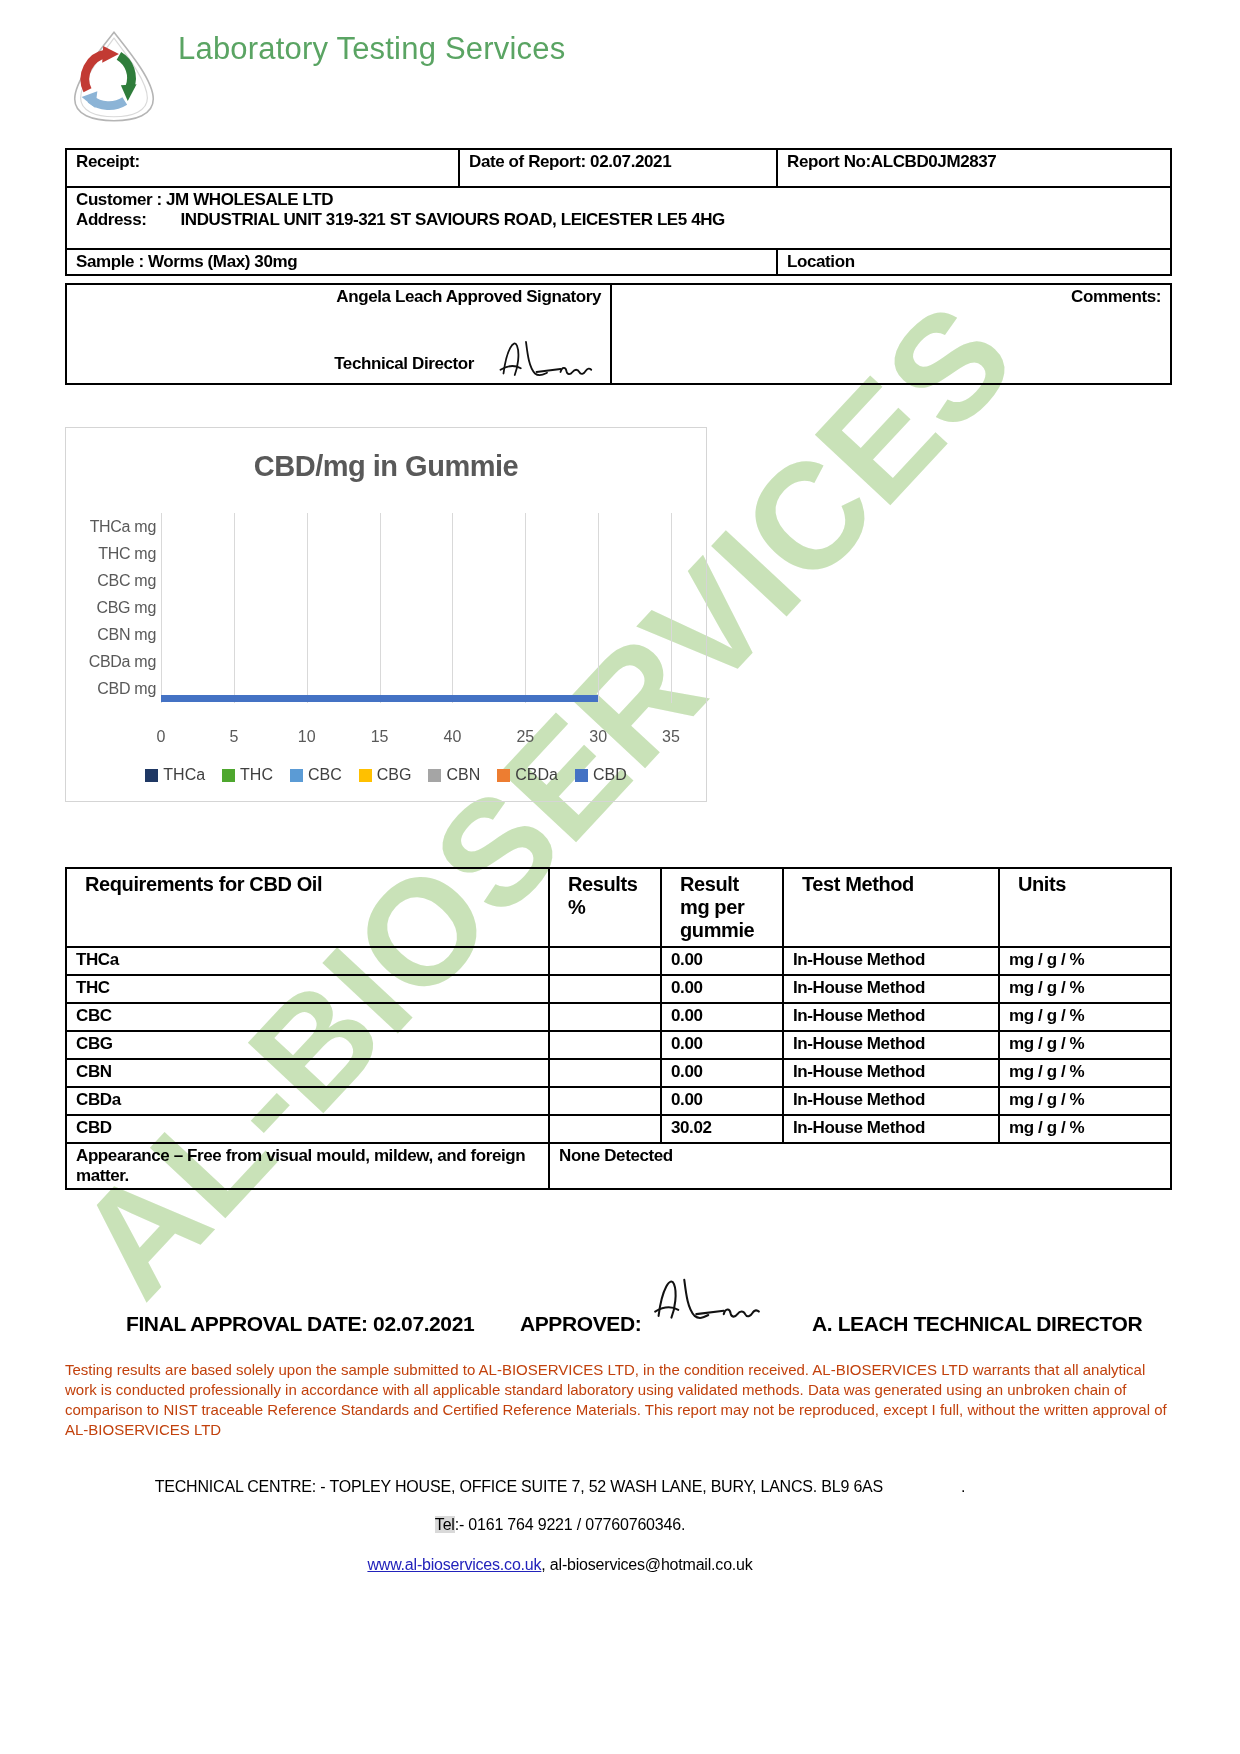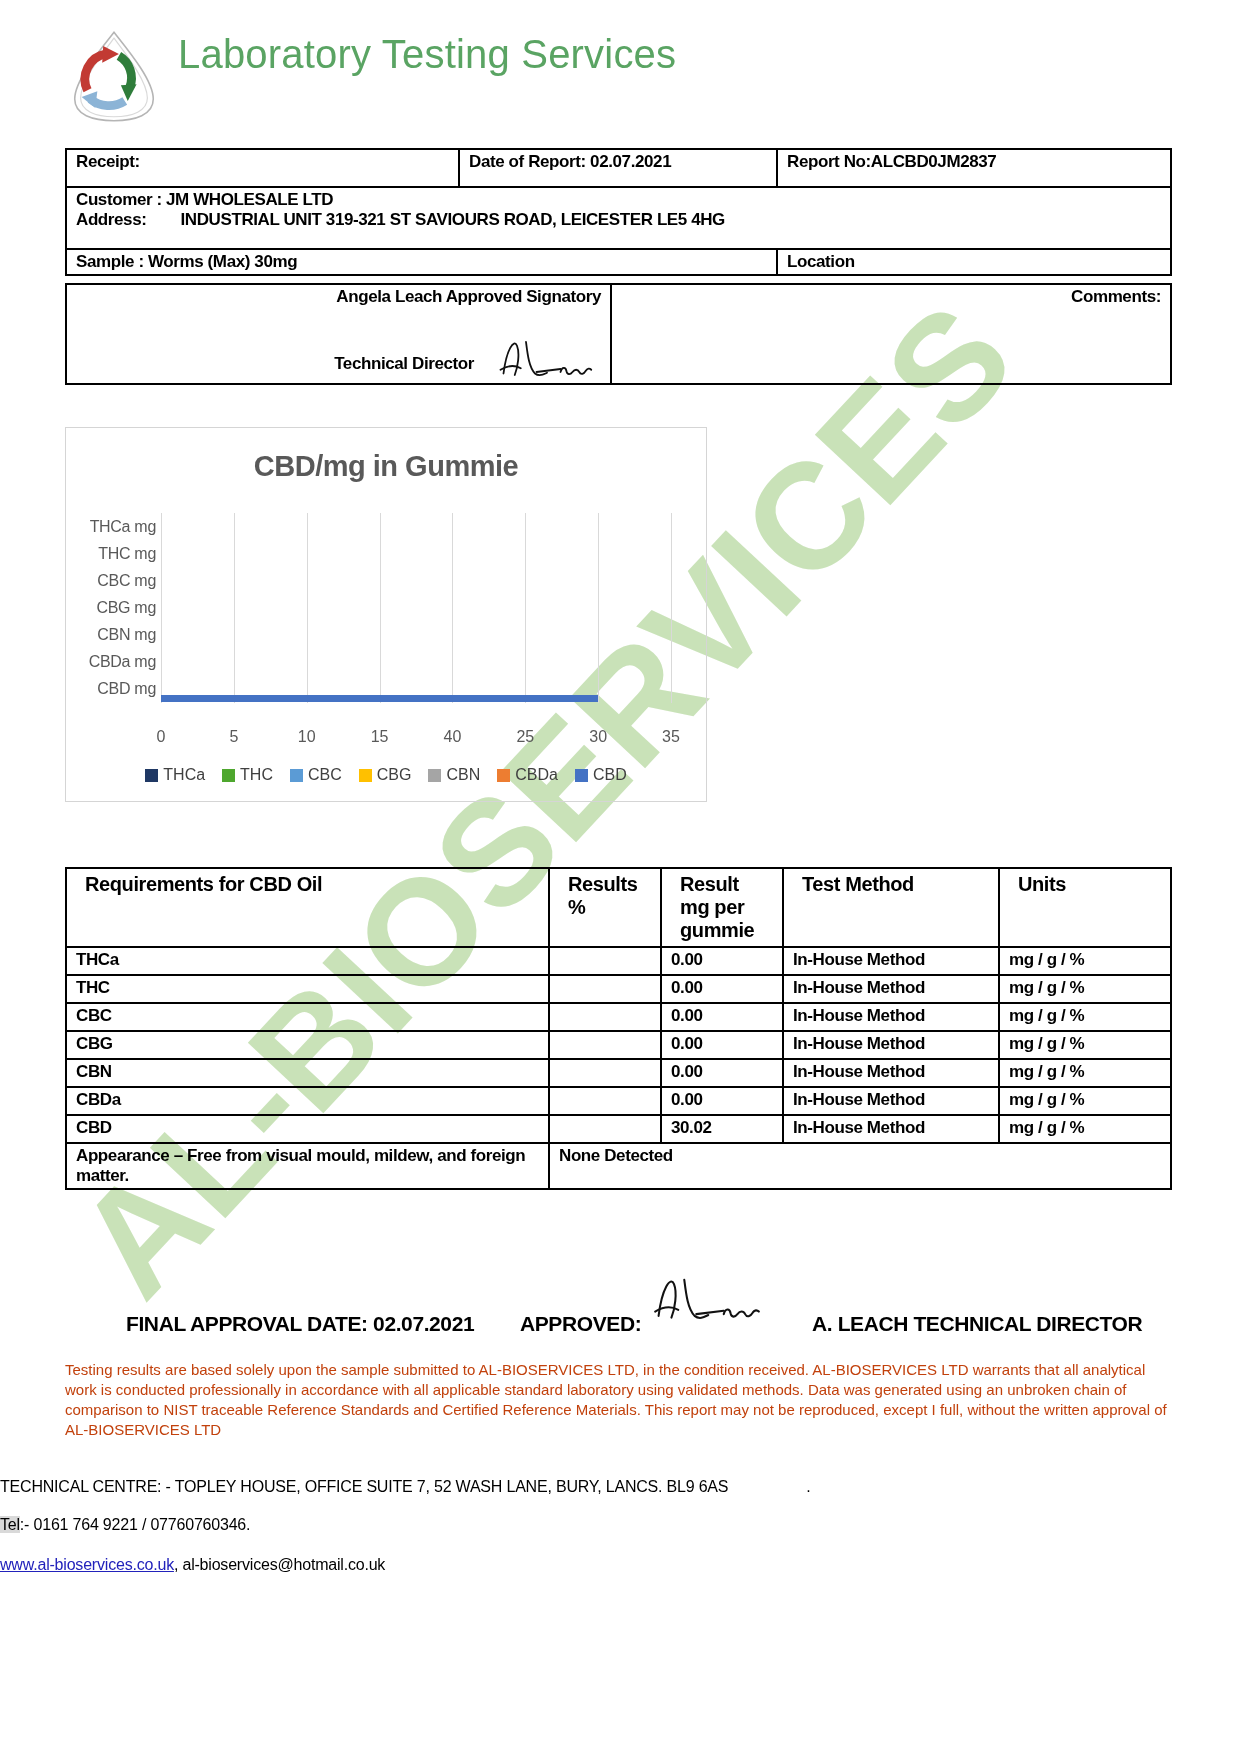--- a/index.html
+++ b/index.html
@@ -8,21 +8,21 @@
   
   .watermark{position:absolute;top:800px;left:545px;z-index:0;
     transform:translate(-50%,-50%) rotate(-47deg);
     font-size:150px;font-weight:700;letter-spacing:1px;white-space:nowrap;
     color:#a9d18e;opacity:.62;pointer-events:none;}
   .layer{position:absolute;z-index:1;}
   
   .logo-svg{position:absolute;left:60px;top:28px;}
   .brand{position:absolute;left:178px;top:30px;line-height:1.05;}
   .brand-title{font-size:46px;font-weight:800;color:#157a3c;letter-spacing:-1px;}
-  .brand-sub{font-size:40px;font-weight:400;color:#5aa463;margin-top:3px;letter-spacing:.2px;}
+  .brand-sub{font-size:31px;font-weight:400;color:#5aa463;margin-top:3px;letter-spacing:.2px;}
   
   table.doc{border-collapse:collapse;table-layout:fixed;}
   table.doc td{border:2px solid #000;padding:2px 9px;font-size:17px;font-weight:600;
     letter-spacing:-.4px;vertical-align:top;background:transparent;overflow:hidden;}
   .info1{position:absolute;left:65px;top:148px;width:1105px;}
   .info2{position:absolute;left:65px;top:283px;width:1105px;text-align:right;}
   .addr-val{margin-left:34px;}
   .sig-inline{vertical-align:-12px;margin-left:22px;}
   
   .chart-panel{position:absolute;left:65px;top:427px;width:640px;height:373px;
@@ -48,21 +48,21 @@
   .results td{border:2px solid #000;padding:2px 9px;font-size:20px;font-weight:600;
     letter-spacing:-.4px;background:transparent;}
   .results thead tr{height:53px;}
   .results tbody tr{height:28px;}
   .appearance-row td{font-weight:700;vertical-align:top;padding-top:6px;padding-bottom:8px;}
   
   .approval-text{position:absolute;font-size:21px;font-weight:700;letter-spacing:-.4px;}
   .sig2{position:absolute;left:650px;top:1268px;}
   .disclaimer{position:absolute;left:65px;top:1360px;width:1110px;text-align:left;
     font-size:15px;line-height:20px;color:#c2410c;}
-  .footer-line{position:absolute;left:0;width:1120px;text-align:left;font-size:16px;
+  .footer-line{position:absolute;left:0;width:1120px;text-align:center;font-size:16px;
     letter-spacing:-.2px;}
   .tc-period{margin-left:78px;}
   .tel-hl{background:#d9d9d9;}
   .weblink{color:#2222bb;text-decoration:underline;}
 </style>
 </head>
 <body>
 
 <div class="page">
 

